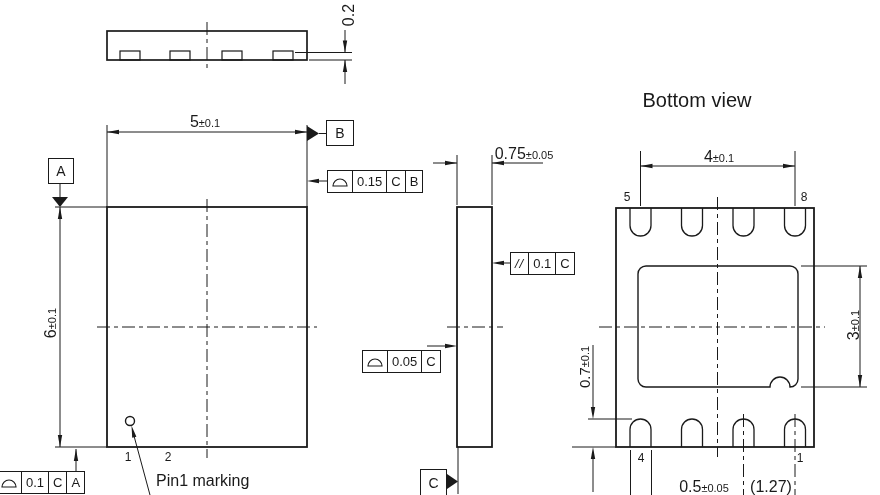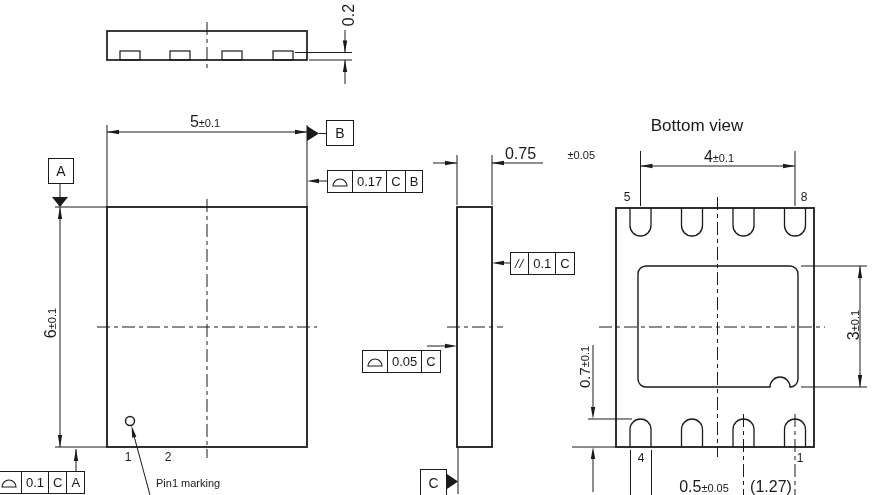--- a/index.html
+++ b/index.html
@@ -7,22 +7,22 @@
     position:relative;width:880px;height:495px;background:#ffffff;
     font-family:"Liberation Sans", sans-serif;color:#1a1a1a;overflow:hidden;
   }
   #linework{position:absolute;left:0;top:0;}
   .lbl{position:absolute;display:flex;align-items:flex-end;justify-content:center;
        white-space:nowrap;line-height:1;}
   .dimval{font-size:16px;}
   .dimtol{font-size:11px;padding-bottom:1px;}
   .rot{transform:rotate(-90deg);}
   .small{font-size:12px;}
-  .title{font-size:17px;margin-top:24px;}
-  .note{font-size:11px;}
+  .title{font-size:20px;}
+  .note{font-size:16px;}
   .datum{position:absolute;border:1.4px solid #1a1a1a;display:flex;
          align-items:center;justify-content:center;font-size:14px;background:#fff;}
   .fcf{position:absolute;display:flex;border:1.3px solid #1a1a1a;height:21px;background:#fff;}
   .fcf .cell{display:flex;align-items:center;justify-content:center;
              padding:0 4px;font-size:13px;border-left:1.3px solid #1a1a1a;}
   .fcf .cell:first-child{border-left:none;}
 </style>
 </head>
 <body>
 
@@ -178,21 +178,21 @@
   <div class="datum" style="left:420px;top:469px;width:25px;height:25px;">
     <span>C</span>
   </div>
 
   <div class="fcf" style="left:327px;top:170px;">
     <span class="cell">
       <svg width="16" height="10" viewBox="0 0 16 10">
           <path d="M1 9 A7 7 0 0 1 15 9 Z" fill="none" stroke="#1a1a1a" stroke-width="1.2"></path>
         </svg>
     </span>
-    <span class="cell">0.17</span>
+    <span class="cell">0.15</span>
     <span class="cell">C</span>
     <span class="cell">B</span>
   </div>
 
   <div class="fcf" style="left:-4px;top:471px;">
     <span class="cell">
       <svg width="16" height="10" viewBox="0 0 16 10">
           <path d="M1 9 A7 7 0 0 1 15 9 Z" fill="none" stroke="#1a1a1a" stroke-width="1.2"></path>
         </svg>
     </span>
@@ -210,21 +210,21 @@
   <div class="fcf" style="left:362px;top:335px;margin-top:15px;">
     <span class="cell">
       <svg width="16" height="10" viewBox="0 0 16 10">
           <path d="M1 9 A7 7 0 0 1 15 9 Z" fill="none" stroke="#1a1a1a" stroke-width="1.2"></path>
         </svg>
     </span>
     <span class="cell">0.05</span>
     <span class="cell">C</span>
   </div>
 
-  <div class="lbl" style="left:505px;top:143px;width:90px;height:19px;justify-content:space-between;">
+  <div class="lbl" style="left:479px;top:143px;width:90px;height:19px;">
     <span class="dimval">0.75</span>
       <span class="dimtol">±0.05</span>
   </div>
 
   <div class="lbl small" style="left:118px;top:450px;width:20px;height:13px;">
     <span>1</span>
   </div>
   <div class="lbl small" style="left:158px;top:450px;width:20px;height:13px;">
     <span>2</span>
   </div>

